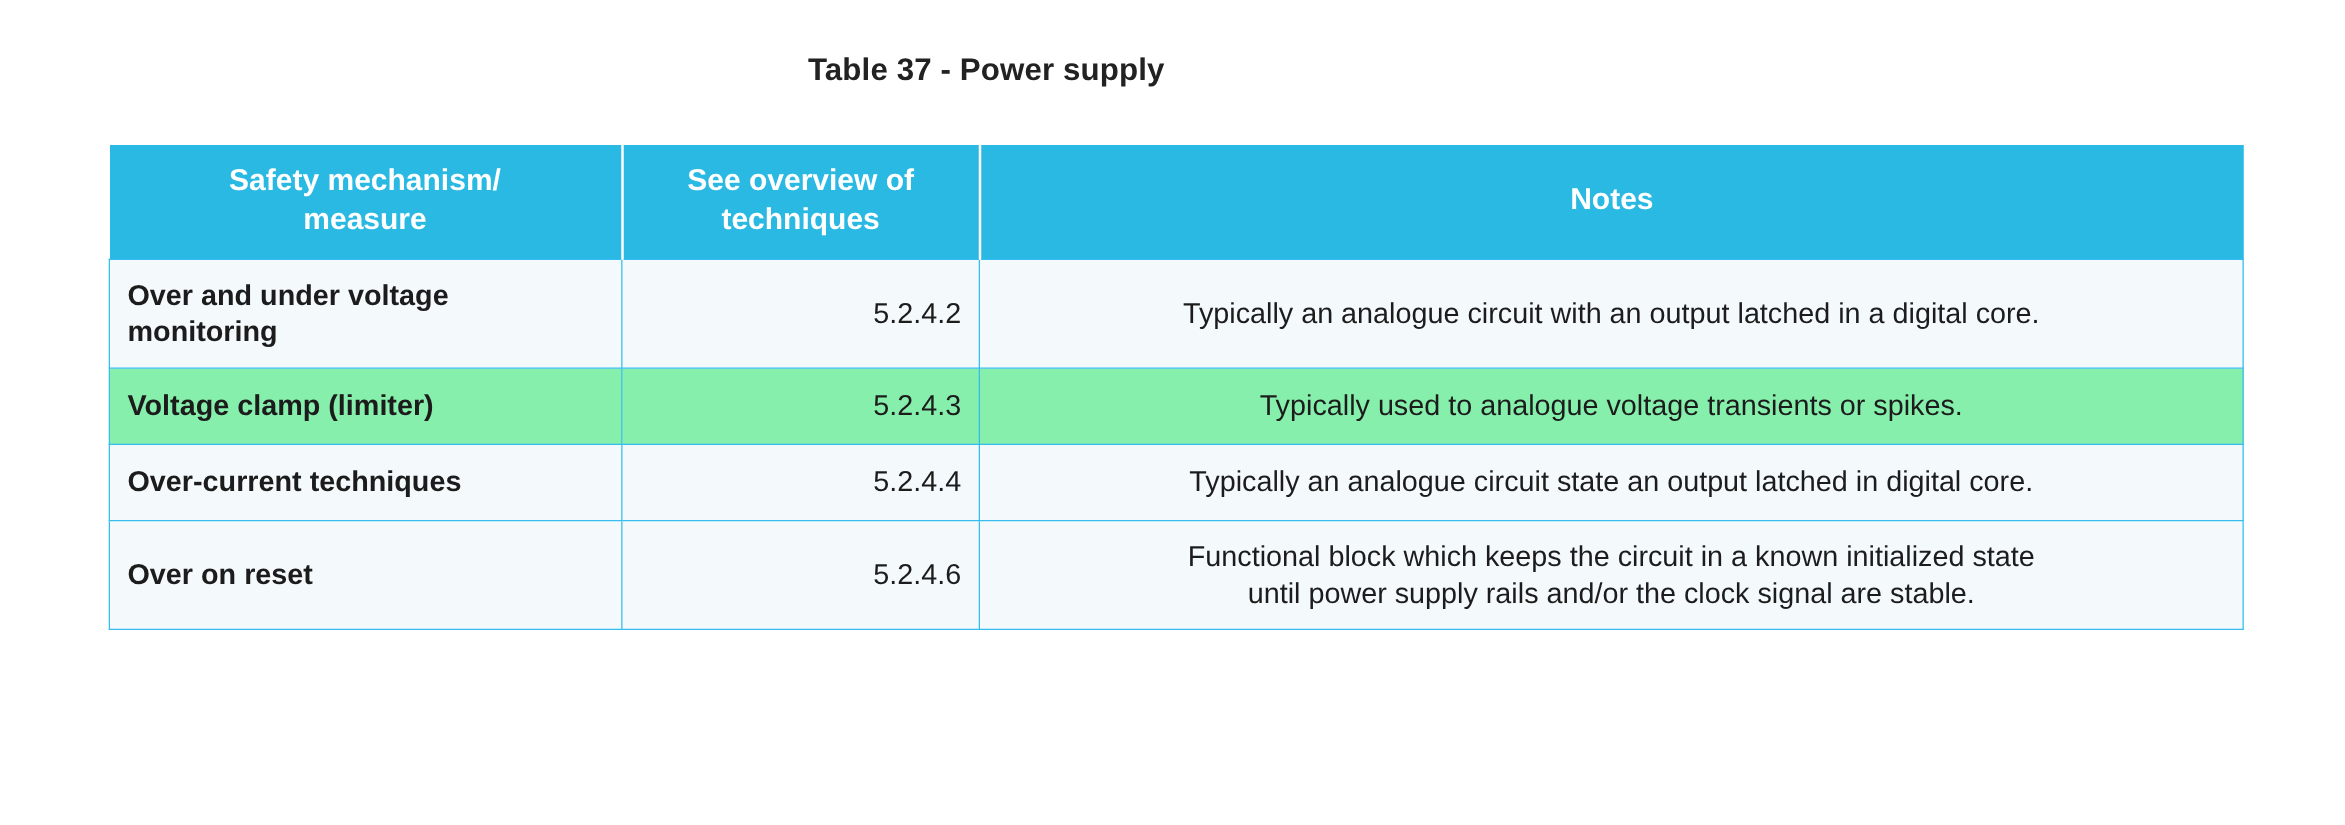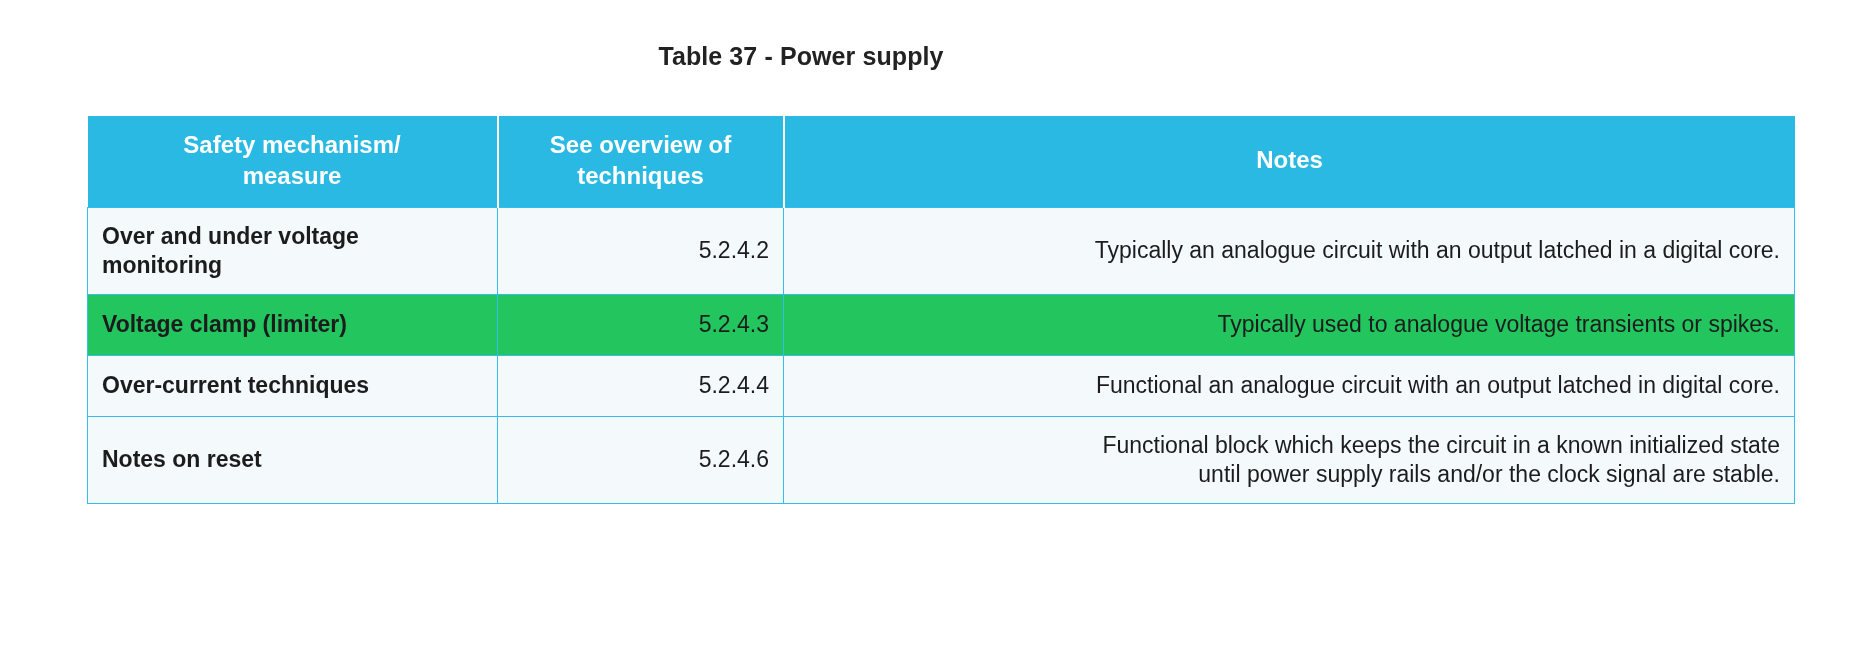--- a/index.html
+++ b/index.html
@@ -15,21 +15,21 @@
     overflow: hidden;
   }
   .page {
     position: relative;
     width: 1876px;
     height: 660px;
     box-sizing: border-box;
   }
   .table-title {
     position: absolute;
-    left: 16px;
+    left: 4px;
     top: 42px;
     width: 1570px;
     text-align: center;
     font-size: 25px;
     font-weight: bold;
     color: #222222;
     letter-spacing: 0.1px;
   }
   .table-wrap {
     position: absolute;
@@ -64,35 +64,35 @@
   table.safety-table thead th:last-child {
     border-right: none;
   }
   table.safety-table tbody td {
     border: 1.5px solid #35bdf0;
     font-size: 23px;
     line-height: 1.30;
     color: #1c1c1c;
     vertical-align: middle;
     padding: 10px 14px;
-    background: #22c55e;
+    background: #86efac;
   }
   table.safety-table tbody tr.shaded td {
     background: #f4f9fc;
   }
   td.col-measure {
     text-align: left;
     padding-left: 18px;
     font-weight: bold;
   }
   td.col-ref {
     text-align: right;
   }
   td.col-notes {
-    text-align: right;
+    text-align: center;
     padding-left: 12px;
   }
   .cell-line { display: block; }
   .row-tall td { height: 66px; }
   .row-short td { height: 40px; }
 </style>
 </head>
 <body>
 
 <div class="page">
@@ -143,28 +143,28 @@
             <span class="cell-line">Typically used to analogue voltage transients or spikes.</span>
           </td>
         </tr>
 
         <tr class="shaded row-short">
           <td class="col-measure">
             <span class="cell-line">Over-current techniques</span>
           </td>
           <td class="col-ref">5.2.4.4</td>
           <td class="col-notes">
-            <span class="cell-line">Functional an analogue circuit with an output latched in digital core.</span>
+            <span class="cell-line">Typically an analogue circuit state an output latched in digital core.</span>
           </td>
         </tr>
 
 
         <tr class="shaded row-tall">
           <td class="col-measure">
-            <span class="cell-line">Notes on reset</span>
+            <span class="cell-line">Over on reset</span>
           </td>
           <td class="col-ref">5.2.4.6</td>
           <td class="col-notes">
             <span class="cell-line">Functional block which keeps the circuit in a known initialized state</span>
             <span class="cell-line">until power supply rails and/or the clock signal are stable.</span>
           </td>
         </tr>
 
       </tbody>
     </table>

